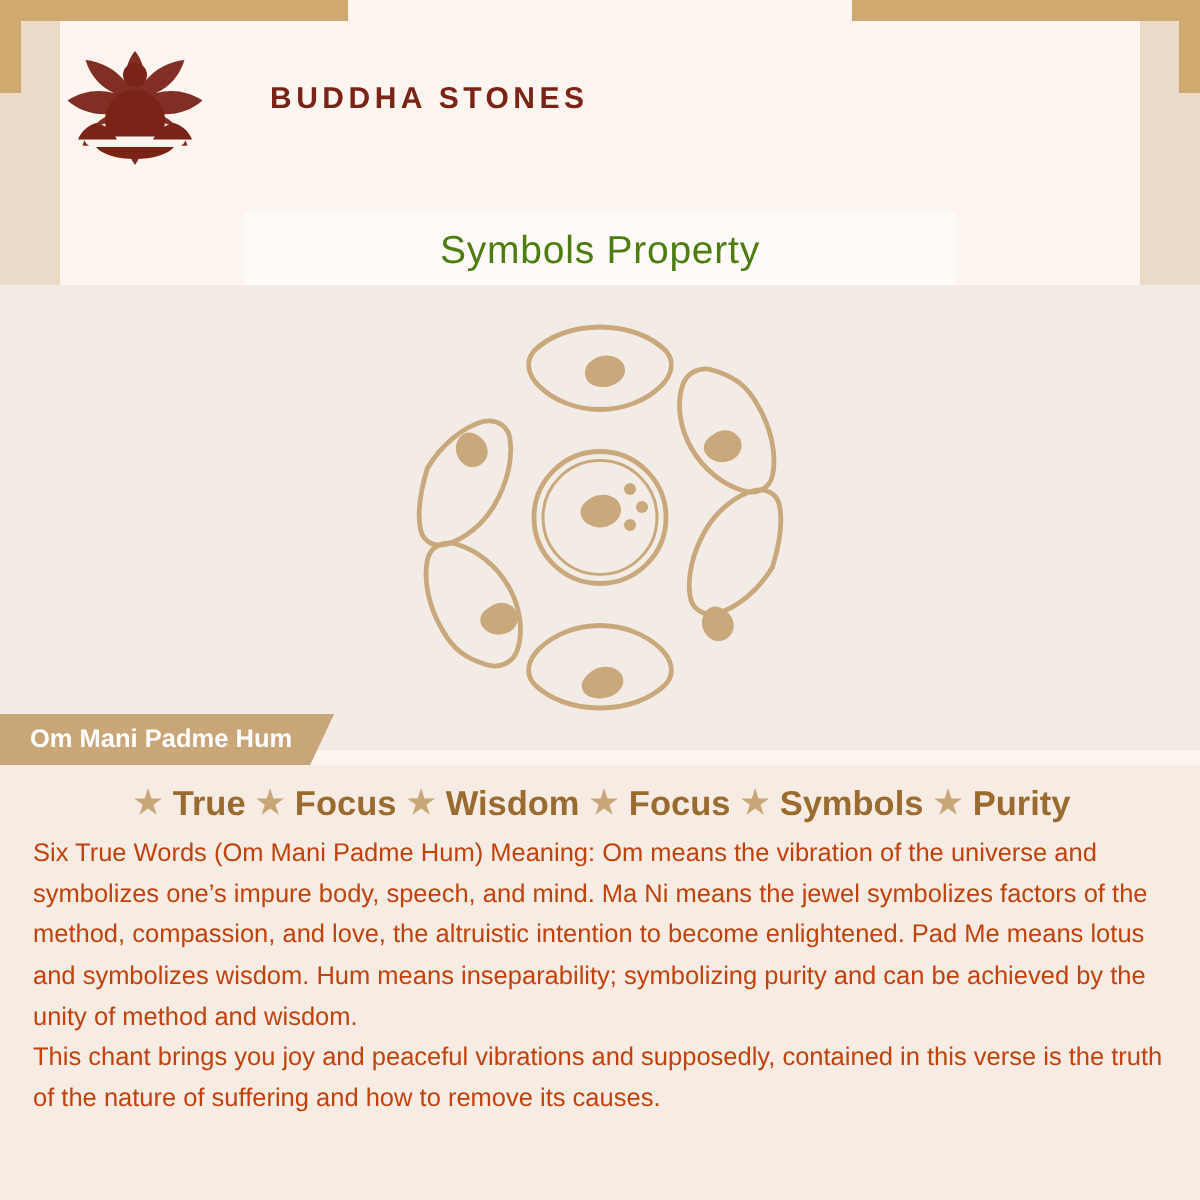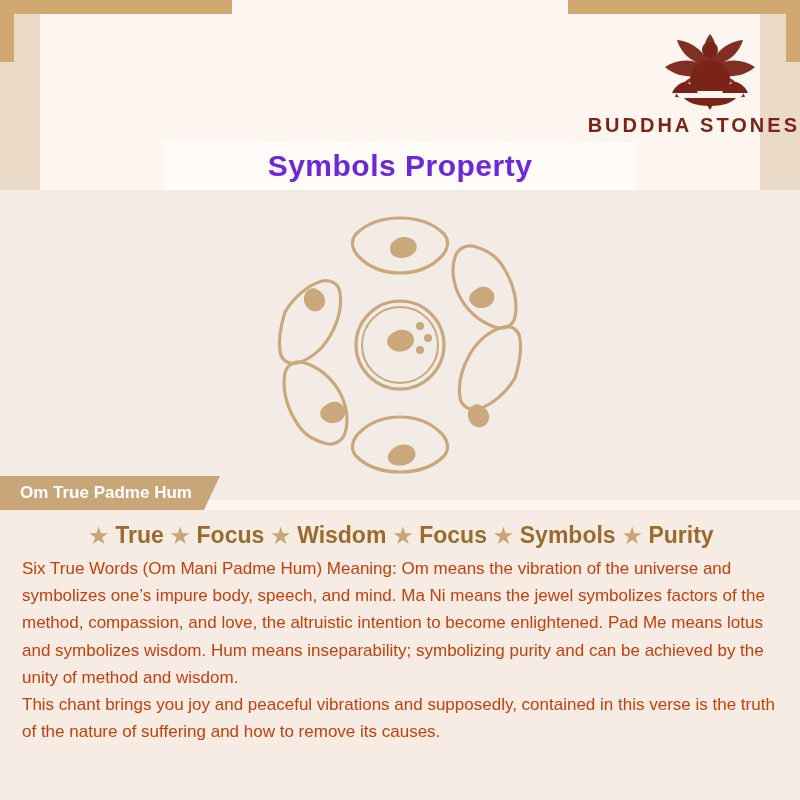--- a/index.html
+++ b/index.html
@@ -43,22 +43,21 @@
   }
   .band-left { left: 0; }
   .band-right { right: 0; }
 
   
   .logo-wrap {
     position: absolute;
     left: 0; right: 0;
     top: 18px;
     display: flex;
-    flex-direction: column;
-    align-items: flex-end;
+    align-items: center;
   }
   .logo-mark { width: 180px; height: 92px; }
   .logo-text {
     margin-top: 4px;
     font-size: 20px;
     letter-spacing: 3px;
     font-weight: bold;
     color: #7a2418;
     font-family: "Liberation Sans", sans-serif;
   }
@@ -70,23 +69,23 @@
     top: 142px;
     width: 474px;
     height: 48px;
     background: rgba(255,255,255,.55);
     display: flex;
     align-items: center;
     justify-content: center;
   }
   .title-banner h1 {
     margin: 0;
-    font-size: 30px;
-    font-weight: bold;
-    color: #6d28d9;
+    font-size: 26px;
+    font-weight: normal;
+    color: #4d7c0f;
     letter-spacing: .5px;
     font-family: "Liberation Sans", sans-serif;
   }
 
   
   .mandala-section {
     position: absolute;
     left: 0; right: 0;
     top: 190px;
     height: 310px;
@@ -211,21 +210,21 @@
         <circle cx="178" cy="138" r="4"></circle>
         <circle cx="170" cy="150" r="4"></circle>
         <path d="M225 90c6-5 14-4 18 2 3 5 1 11-4 14-7 4-15 2-19-4-2-5 0-9 5-12z"></path>
         <path d="M232 206c6 3 9 10 6 16-3 5-9 7-14 4-6-4-8-12-4-18 3-4 8-5 12-2z"></path>
         <path d="M68 90c6 3 9 10 6 16-3 5-9 7-14 4-6-4-8-12-4-18 3-4 8-5 12-2z"></path>
         <path d="M76 205c6-5 14-4 18 2 3 5 1 11-4 14-7 4-15 2-19-4-2-5 0-9 5-12z"></path>
       </g>
     </svg>
   </div>
 
-  <div class="label-tab">Om True Padme Hum</div>
+  <div class="label-tab">Om Mani Padme Hum</div>
 
   <div class="content">
     <div class="keywords">
       <span class="star">★</span>
       <span>True</span>
       <span class="star">★</span>
       <span>Focus</span>
       <span class="star">★</span>
       <span>Wisdom</span>
       <span class="star">★</span>

